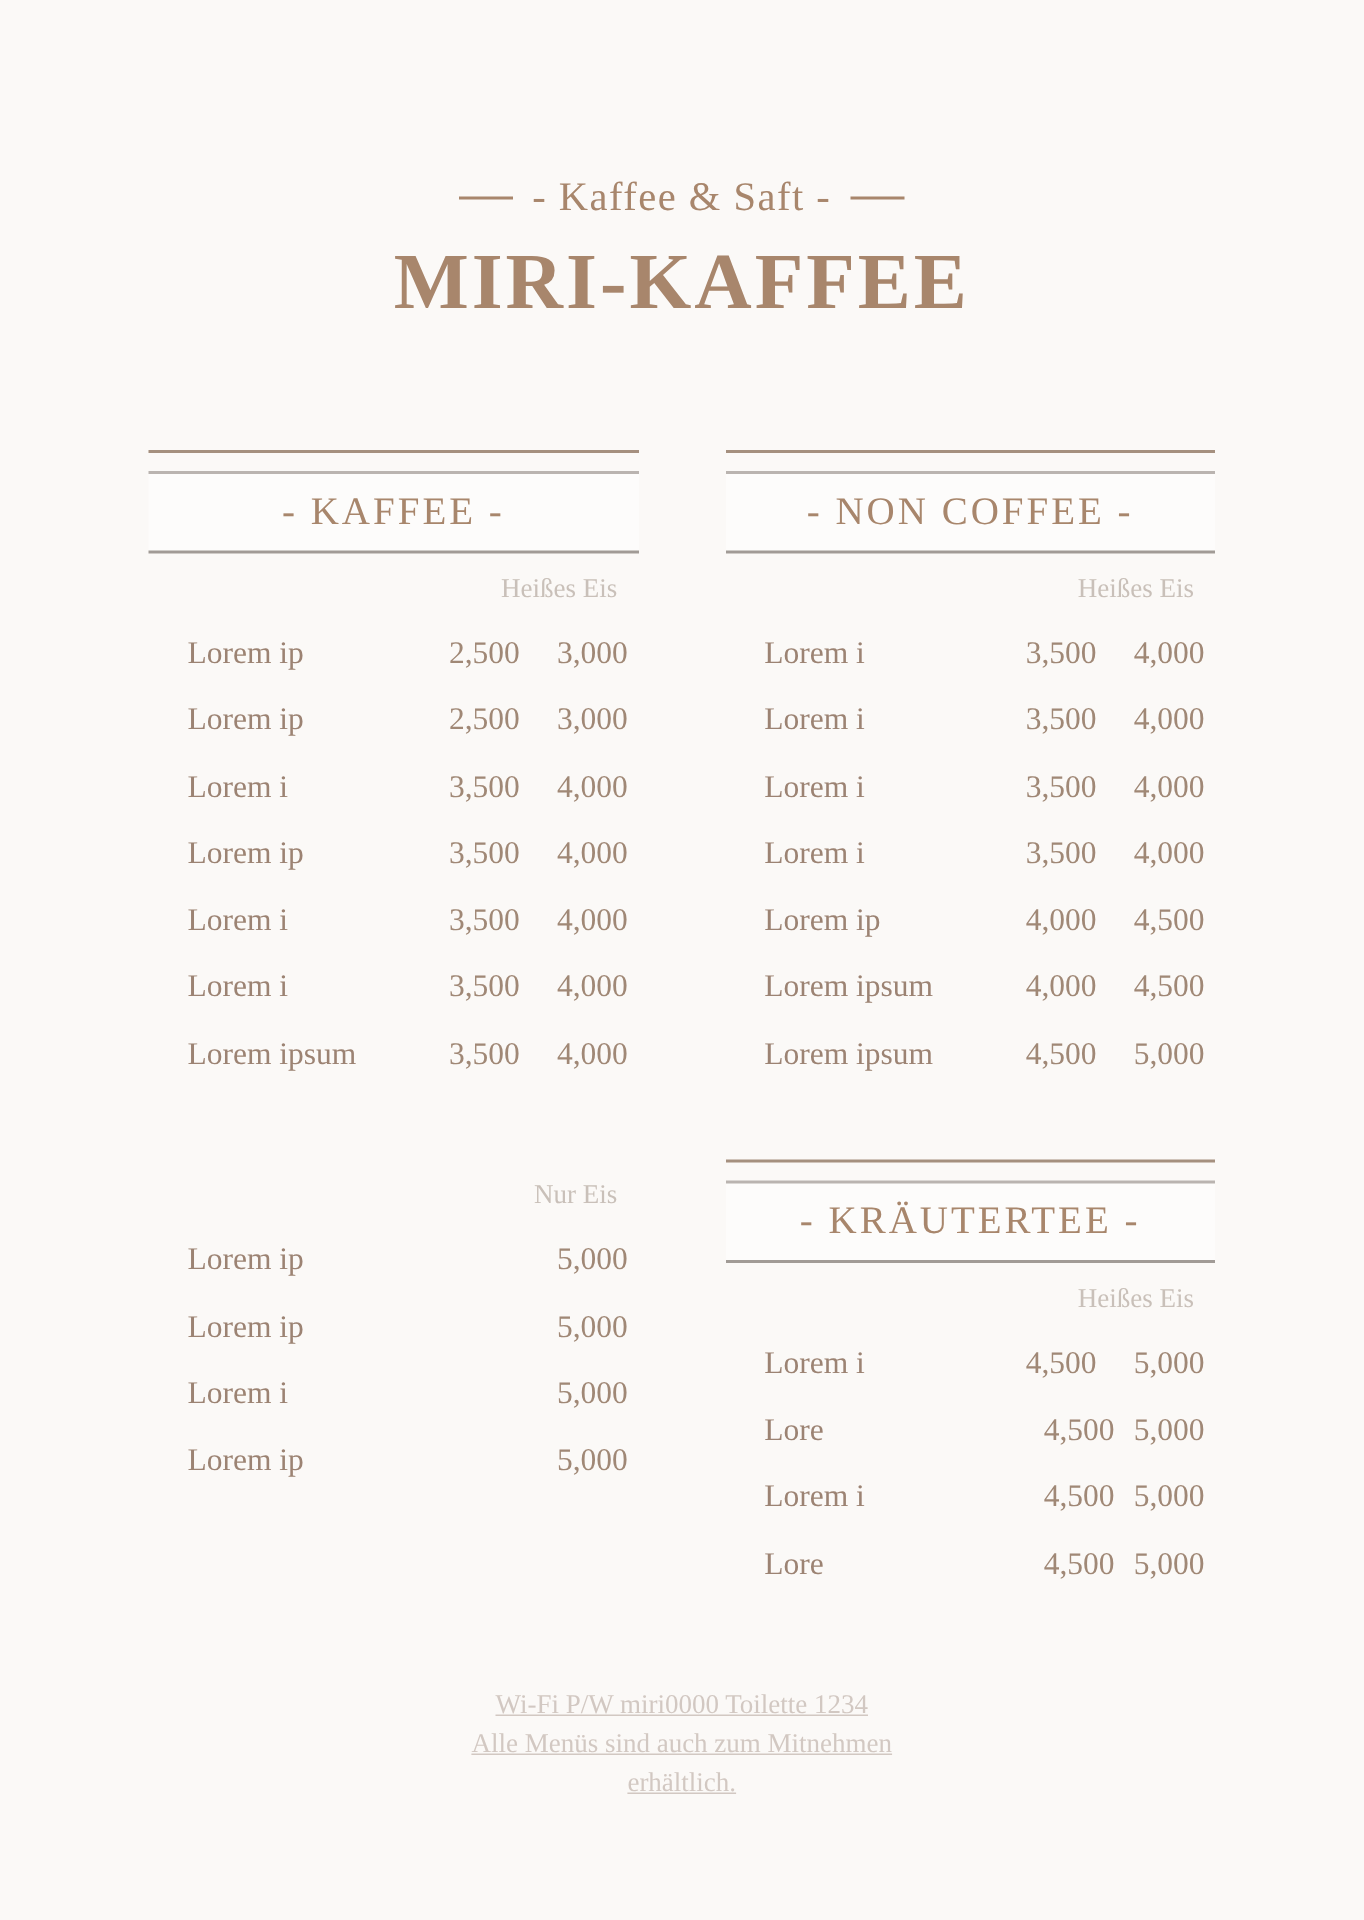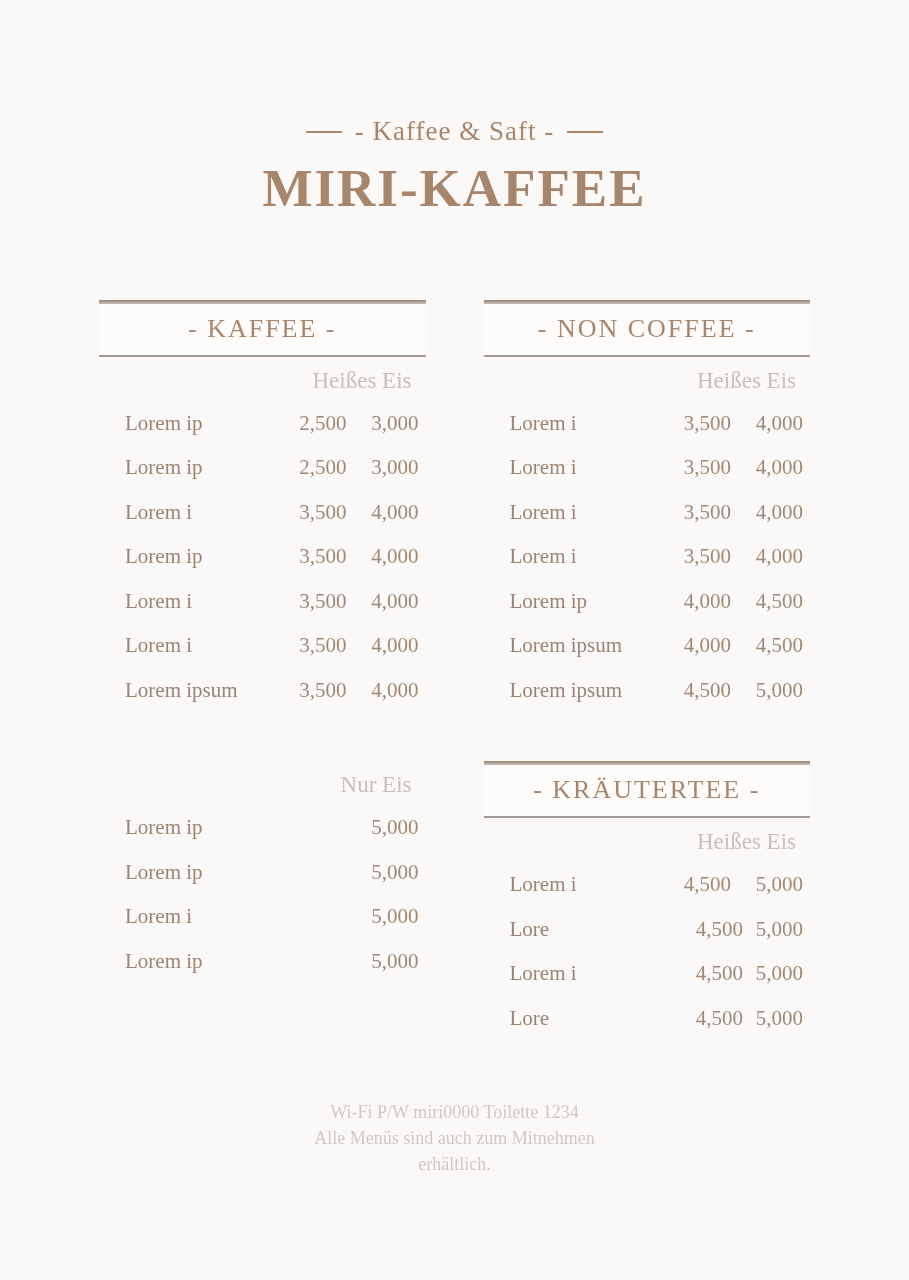--- a/index.html
+++ b/index.html
@@ -56,41 +56,41 @@
 
   
   .menu-grid {
     margin: 80px 99px 0;
     display: grid;
     grid-template-columns: 1fr 1fr;
     column-gap: 58px;
     row-gap: 50px;
   }
   .menu-section { min-width: 0; }
-  .section-head { border-top: 2px solid var(--rule-brown); padding-top: 0; }
+  .section-head { border-top: 2px solid var(--rule-brown); padding-top: 12px; }
   .section-head-inner {
     border-top: 2px solid var(--rule-gray);
     border-bottom: 2px solid var(--rule-dark);
     padding: 9px 0 11px;
     background: #fdfcfb;
     text-align: center;
   }
   .section-title {
     margin: 0;
     font-size: 26px;
     font-weight: normal;
     color: var(--accent);
     letter-spacing: 2px;
     line-height: 1.2;
   }
   .col-header {
     margin-top: 13px;
     text-align: right;
     padding-right: 14px;
-    font-size: 23px;
+    font-size: 18px;
     color: var(--muted);
     height: 21px;
     line-height: 21px;
   }
   .items { list-style: none; margin: 9px 0 0; padding: 0; }
   .row {
     display: flex;
     align-items: baseline;
     height: 44.5px;
     font-size: 21px;
@@ -104,20 +104,21 @@
   .row.tight .price-hot { flex: 1 1 auto; width: auto; }
   .row.tight .price-ice { flex: 0 0 60px; width: 60px; }
 
   
   .menu-footer {
     margin-top: 60px;
     text-align: center;
     font-size: 18px;
     line-height: 26px;
     color: var(--footer);
+    text-decoration: underline;
   }
   .menu-footer p { margin: 0; }
 </style>
 </head>
 <body>
 
 <div class="page">
 
   <header class="menu-header">
     <div class="tagline">

